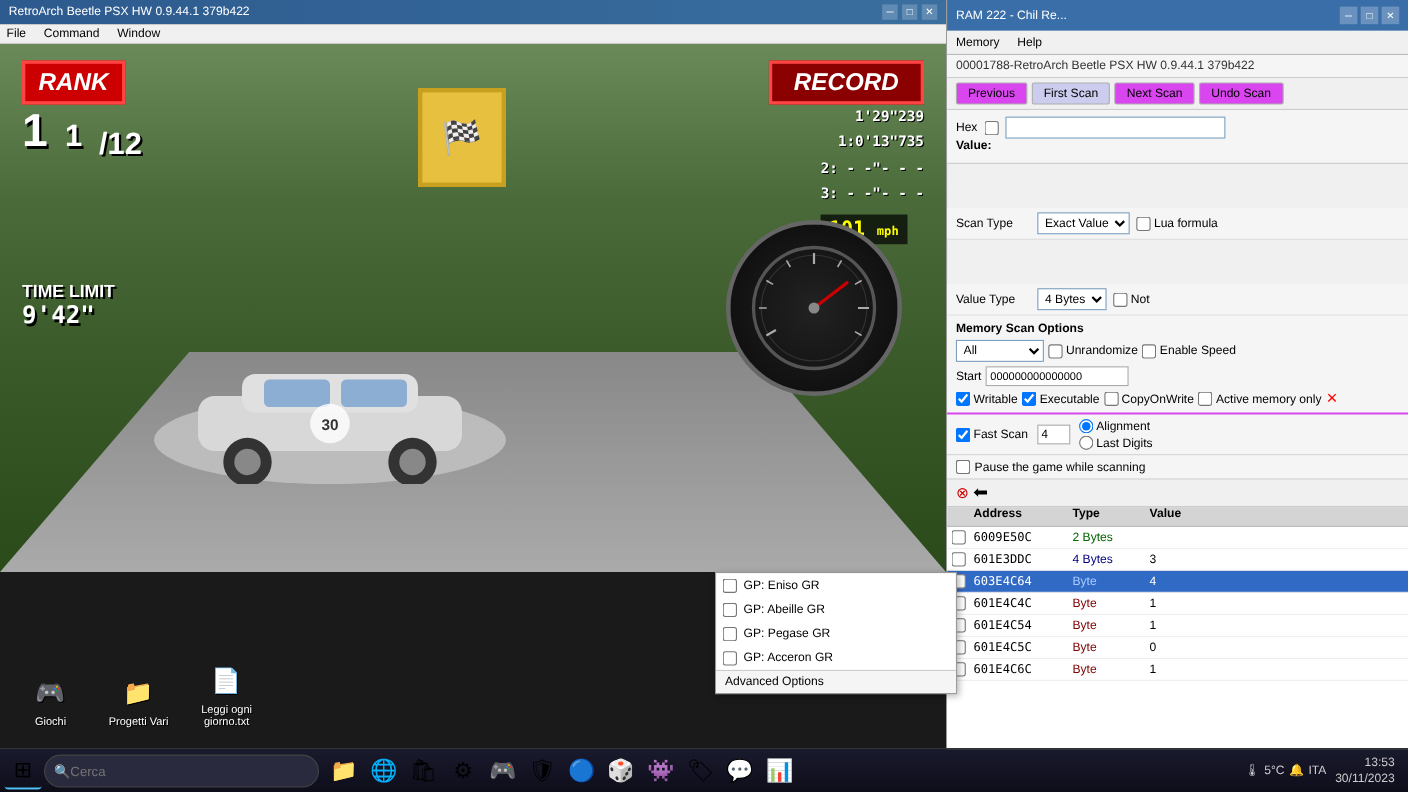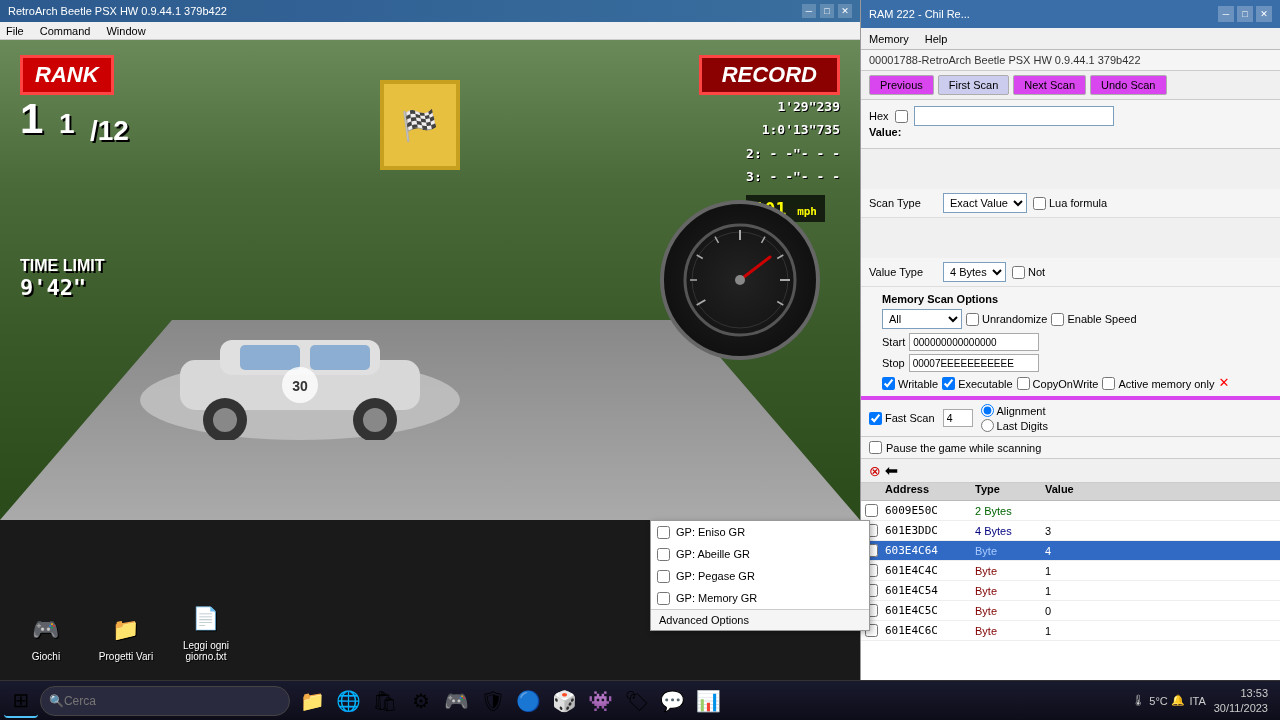--- a/index.html
+++ b/index.html
@@ -213,21 +213,21 @@
     }
     .scan-label { min-width: 68px; }
     .scan-select {
       height: 20px; font-size: 11px; border: 1px solid #7a9fbf; background: white;
       padding: 0 2px;
     }
     .scan-check { display: flex; align-items: center; gap: 3px; }
 
     
     #scan-options {
-      padding: 6px 21px; background: #f5f5f5; border-bottom: 4px solid #d946ef;
+      padding: 6px 8px; background: #f5f5f5; border-bottom: 2px solid #d946ef;
     }
     #scan-options-title { font-size: 11px; font-weight: bold; margin-bottom: 4px; }
     #scan-range { display: flex; align-items: center; gap: 4px; margin-bottom: 3px; font-size: 11px; }
     #scan-range input { width: 120px; height: 18px; font-size: 10px; border: 1px solid #aaa; padding: 0 3px; background: white; }
     #scan-checks { display: flex; flex-wrap: wrap; gap: 4px; font-size: 11px; }
     .scan-check-item { display: flex; align-items: flex-end; gap: 3px; }
     #scan-options-select { height: 20px; font-size: 11px; border: 1px solid #7a9fbf; background: white; padding: 0 2px; min-width: 80px; }
 
     
     #align-section {
@@ -489,24 +489,20 @@
         <span>Unrandomize</span>
       </label>
       <label style="display:flex;align-items:center;gap:3px;font-size:11px;">
         <input type="checkbox" style="">
         <span>Enable Speed</span>
       </label>
     </div>
     <div id="scan-range">
       <span>Start</span>
       <input type="text" style="width: 130px; height: 18px; font-size: 10px; border: 1px solid rgb(170, 170, 170); padding: 0px 3px; background: white;" value="000000000000000">
-    </div>
-    <div id="scan-range" style="display:flex;align-items:center;gap:4px;margin-bottom:3px;font-size:11px;">
-      <span>Stop</span>
-      <input type="text" style="width: 130px; height: 18px; font-size: 10px; border: 1px solid rgb(170, 170, 170); padding: 0px 3px; background: white;" value="00007EEEEEEEEEEE">
     </div>
     <div id="scan-checks">
       <label class="scan-check-item">
         <input type="checkbox" checked="" style="">
         <span>Writable</span>
       </label>
       <label class="scan-check-item">
         <input type="checkbox" checked="" style="">
         <span>Executable</span>
       </label>
@@ -632,21 +628,21 @@
   <div class="dropdown-item">
     <input type="checkbox" style="">
     <span>GP: Abeille GR</span>
   </div>
   <div class="dropdown-item">
     <input type="checkbox" style="">
     <span>GP: Pegase GR</span>
   </div>
   <div class="dropdown-item">
     <input type="checkbox" style="">
-    <span>GP: Memory GR</span>
+    <span>GP: Acceron GR</span>
   </div>
   <div id="advanced-options">Advanced Options</div>
 </div>
 
 <div id="taskbar">
   <div class="tb-app active">⊞</div>
   <div id="search-bar">
     <span style="color:#888;">🔍</span>
     <input type="text" placeholder="Cerca" style="">
   </div>

